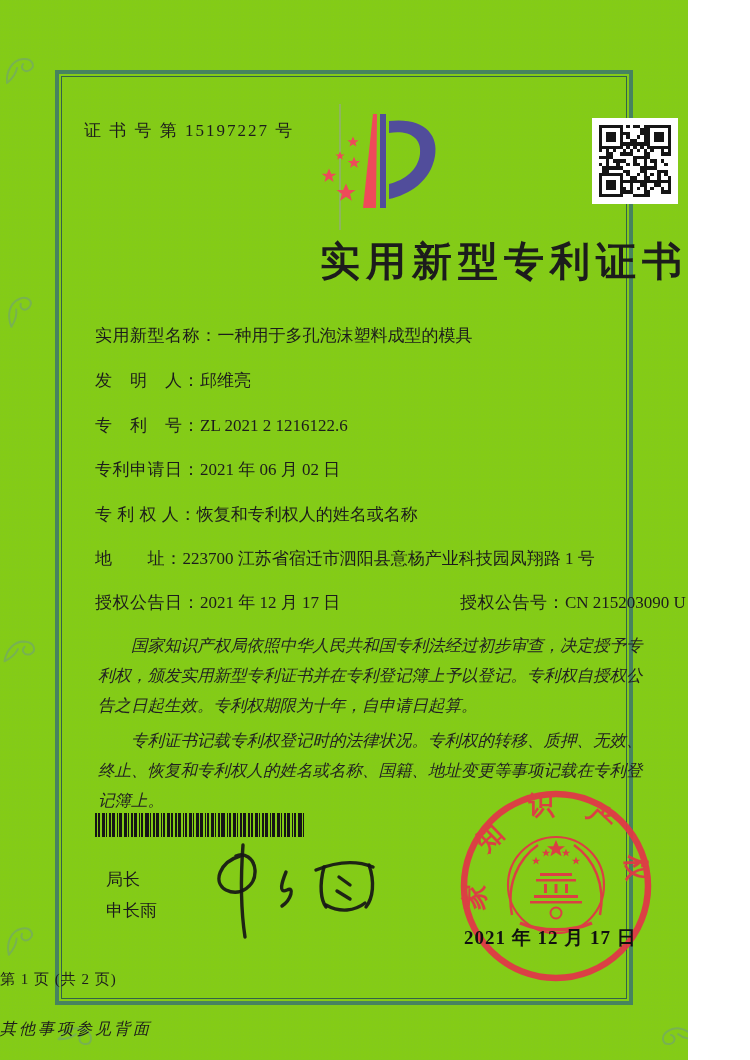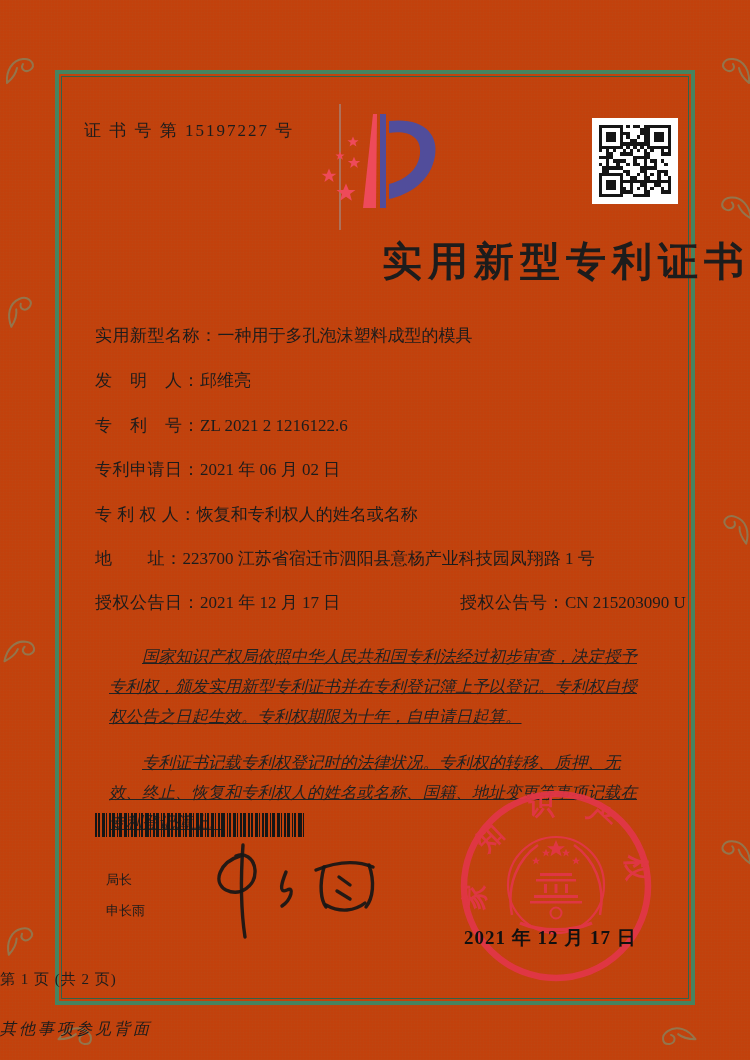--- a/index.html
+++ b/index.html
@@ -1,37 +1,37 @@
 <!DOCTYPE html>
 <html><head>
 <meta charset="utf-8">
 <style>
   html,body{margin:0;padding:0;}
-  .page{position:relative;width:750px;height:1060px;background:#c2410c;overflow:hidden;
+  .page{position:relative;width:688px;height:1060px;background:#84cc16;overflow:hidden;
         font-family:"Liberation Serif","DejaVu Serif",serif;color:#1c1c1c;}
   .page::before{content:"";position:absolute;inset:0;pointer-events:none;
         background:repeating-linear-gradient(0deg,rgba(110,160,125,.02) 0 1px,transparent 1px 3px),
                    repeating-linear-gradient(90deg,rgba(110,160,125,.02) 0 1px,transparent 1px 3px);}
   .frame{position:absolute;left:55px;top:70px;right:55px;bottom:55px;border:4px solid #47835f;}
   .frame-inner{position:absolute;inset:2px;border:1px solid #33624a;}
   .cert-no{position:absolute;left:84px;top:119px;font-size:17px;letter-spacing:2px;}
   .logo{position:absolute;left:296px;top:96px;width:160px;height:140px;}
   .qr{position:absolute;left:592px;top:118px;width:86px;height:86px;}
   .title{position:absolute;left:0;right:0;top:234px;text-align:right;
          font-size:40px;font-weight:700;letter-spacing:6px;}
   .fields{position:absolute;left:95px;top:324px;right:60px;font-size:17px;}
   .frow{position:absolute;left:0;white-space:nowrap;}
   .r0{top:0}.r1{top:45px}.r2{top:90px}.r3{top:134px}.r4{top:179px}.r5{top:223px}.r6{top:267px}
   .f2{position:absolute;left:365px;top:267px;white-space:nowrap;}
   .f-label{letter-spacing:.5px;}
   .body-text{position:absolute;left:93px;top:626px;width:567px;font-size:16.5px;
              line-height:30px;font-style:italic;color:#222;}
-  .body-text p{margin:16px;text-indent:2em;text-decoration:underline;}
+  .body-text p{margin:5px;text-indent:2em;}
   .barcode{position:absolute;left:95px;top:813px;width:215px;height:24px;}
-  .director{position:absolute;left:106px;top:864px;font-size:13px;line-height:31px;}
+  .director{position:absolute;left:106px;top:864px;font-size:17px;line-height:31px;}
   .signature{position:absolute;left:198px;top:840px;width:205px;height:102px;}
   .sig-stroke{fill:none;stroke:#161616;stroke-width:3.4;stroke-linecap:round;opacity:.92;}
   .seal{position:absolute;left:446px;top:789px;width:220px;height:198px;opacity:.93;}
   .seal-date{position:absolute;left:464px;top:925px;font-size:19px;letter-spacing:1px;
              color:#101010;font-weight:600;z-index:5;}
   .page-info{position:absolute;left:0;right:0;top:970px;text-align:left;font-size:15px;letter-spacing:1px;}
   .back-note{position:absolute;left:0;right:0;top:1019px;text-align:left;font-size:16px;
              letter-spacing:3px;font-style:italic;}
   .orn{position:absolute;width:34px;height:30px;opacity:.55;}
 </style>

